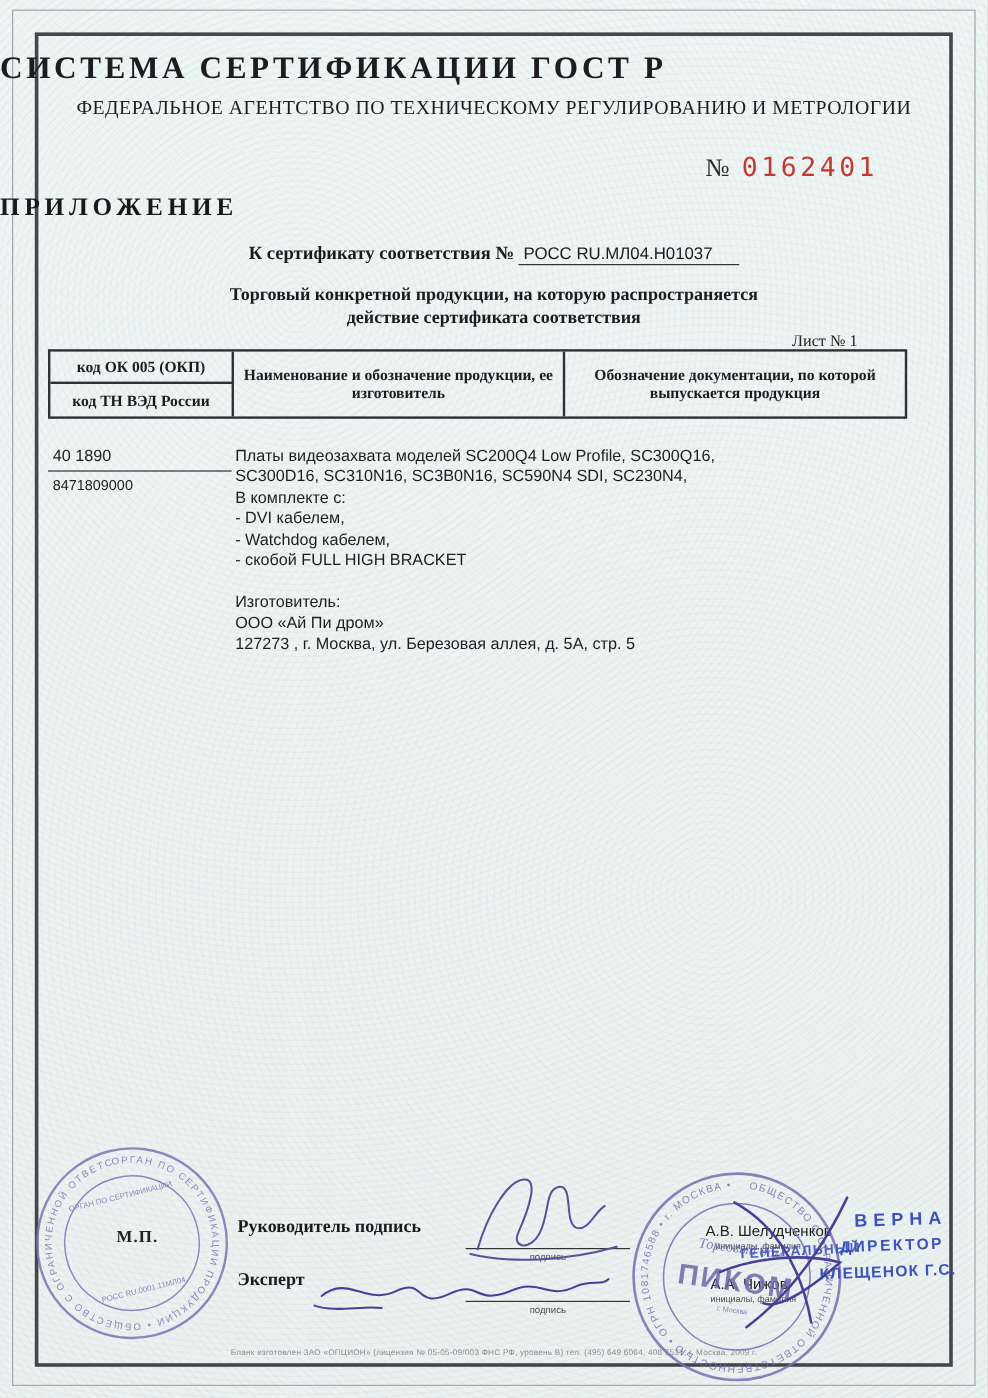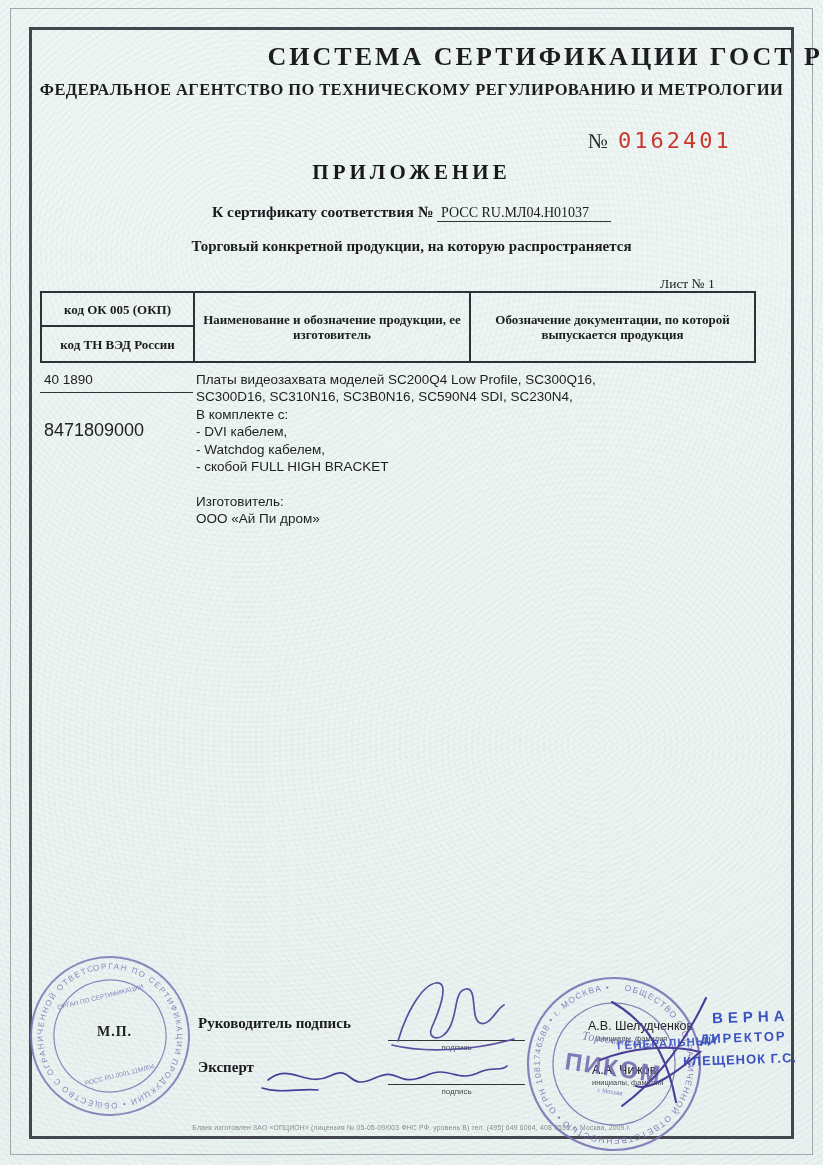--- a/index.html
+++ b/index.html
@@ -11,47 +11,47 @@
       repeating-linear-gradient(47deg, rgba(120,180,190,0.035) 0 1px, transparent 1px 5px),
       linear-gradient(#f0f6f4,#ebf2f0);
     overflow:hidden;
     font-family:"Liberation Serif", serif;
     color:#222;
   }
   .abs{position:absolute;}
   .border-outer{position:absolute; top:8px; left:10px; right:10px; bottom:10px; border:1px solid #a2a7ab; pointer-events:none;}
   .border-inner{position:absolute; top:27px; left:29px; right:29px; bottom:26px; border:3px solid #43464c; pointer-events:none;}
 
-  .sys-title{top:42px; left:0; width:100%; text-align:right; font-size:26px; font-weight:bold; letter-spacing:3px; color:#1d1d20;}
-  .agency{top:80px; left:0; width:100%; text-align:center; font-size:16.5px; font-weight:bold; letter-spacing:0.4px; color:#1d1d20;}
+  .sys-title{top:42px; left:0; width:100%; text-align:left; font-size:26px; font-weight:bold; letter-spacing:3px; color:#1d1d20;}
+  .agency{top:80px; left:0; width:100%; text-align:center; font-size:16.5px; font-weight:normal; letter-spacing:0.4px; color:#1d1d20;}
 
   .blank-no{top:128px; left:588px; white-space:nowrap;}
   .blank-no .pfx{font-size:21px; color:#2a2a2c; margin-right:10px;}
   .blank-no .num{font-family:"DejaVu Sans Mono", monospace; font-size:22px; color:#c9372e; letter-spacing:3px;}
 
-  .doc-title{top:160px; left:0; width:100%; text-align:center; font-size:21px; font-weight:bold; letter-spacing:4px; color:#19191c;}
+  .doc-title{top:160px; left:0; width:100%; text-align:left; font-size:21px; font-weight:bold; letter-spacing:4px; color:#19191c;}
   .cert-line{top:203px; left:0; width:100%; text-align:center; font-size:15.5px; font-weight:bold; color:#1b1b1e;}
-  .cert-line .cert-num{font-family:Liberation Serif, serif; font-weight:normal; font-size:14px; border-bottom:1px solid #333; padding:0 22px 1px 4px;}
+  .cert-line .cert-num{font-family:Liberation Sans, sans-serif; font-weight:normal; font-size:14px; border-bottom:1px solid #333; padding:0 22px 1px 4px;}
   .purpose{top:237px; left:0; width:100%; text-align:center; font-size:15px; font-weight:bold; line-height:19px; color:#1b1b1e;}
   .sheet-label{top:276px; left:660px; font-size:13.5px; color:#222;}
 
-  .tbl{top:291px; left:40px; width:716px; height:72px; display:grid;
+  .tbl{top:291px; left:40px; width:716px; height:58px; display:grid;
        grid-template-columns:153px 276px 1fr; grid-template-rows:1fr 1fr;
        border:2px solid #2e3136; box-sizing:border-box; background:transparent;}
   .tbl .cell{display:flex; align-items:center; justify-content:center; text-align:center;
        font-size:13px; font-weight:bold; color:#1c1c1f; line-height:15px; padding:2px 8px; box-sizing:border-box;}
   .c1a{grid-column:1; grid-row:1; border-right:2px solid #2e3136; border-bottom:2px solid #2e3136;}
   .c1b{grid-column:1; grid-row:2; border-right:2px solid #2e3136;}
   .c2{grid-column:2; grid-row:1 / 3; border-right:2px solid #2e3136; font-size:12.5px;}
   .c3{grid-column:3; grid-row:1 / 3; font-size:12.5px;}
 
   .sans{font-family:"Liberation Sans", sans-serif;}
   .okp{top:372px; left:44px; font-size:13.5px;}
   .code-sep{top:392px; left:40px; width:153px; border-top:1.5px solid #2e3136;}
-  .tnved{top:420px; left:44px; font-size:18px;}
+  .tnved{top:397px; left:44px; font-size:12px;}
 
   .product{top:371px; left:172px; width:430px; font-size:13.5px; line-height:17.4px; color:#1e1e20;margin-left:24px;}
   .product .line{min-height:17.4px; white-space:nowrap;}
 
   .seal-label{top:1024px; left:97px; font-size:14px; letter-spacing:1px; font-weight:bold; color:#222; z-index:6;}
   .role1{top:1015px; left:198px; font-size:15px; font-weight:bold; color:#1b1b1e;}
   .role2{top:1059px; left:198px; font-size:15px; font-weight:bold; color:#1b1b1e;}
   .sigline{border-top:1.2px solid #333; width:137px; left:388px;}
   .sigline1{top:1040px;} .sigline2{top:1084px;}
   .cap{font-family:"Liberation Sans", sans-serif; font-size:8px; color:#4a4a4e; width:137px; text-align:center; left:388px;}
@@ -89,20 +89,21 @@
 
   <div class="abs doc-title">ПРИЛОЖЕНИЕ</div>
 
   <div class="abs cert-line">
     <span>К сертификату соответствия №</span>
     <span class="cert-num">РОСС RU.МЛ04.Н01037</span>
   </div>
 
   <div class="abs purpose">
     <div>Торговый конкретной продукции,  на которую распространяется</div>
+    <div>действие сертификата соответствия</div>
   </div>
 
   <div class="abs sheet-label">Лист №  1</div>
 
   <div class="abs tbl">
     <div class="cell c1a">код ОК 005 (ОКП)</div>
     <div class="cell c1b">код ТН ВЭД России</div>
     <div class="cell c2">Наименование и обозначение продукции, ее изготовитель</div>
     <div class="cell c3">Обозначение документации, по которой выпускается продукция</div>
   </div>
@@ -114,20 +115,21 @@
   <div class="abs product sans">
     <div class="line">Платы видеозахвата моделей SC200Q4 Low Profile, SC300Q16,</div>
     <div class="line">SC300D16, SC310N16, SC3B0N16, SC590N4 SDI, SC230N4,</div>
     <div class="line">В комплекте с:</div>
     <div class="line">- DVI кабелем,</div>
     <div class="line">- Watchdog кабелем,</div>
     <div class="line">- скобой FULL HIGH BRACKET</div>
     <div class="line"></div>
     <div class="line">Изготовитель:</div>
     <div class="line">ООО «Ай Пи дром»</div>
+    <div class="line">127273 , г. Москва, ул. Березовая аллея, д. 5А, стр. 5</div>
   </div>
 
   <svg class="abs stamp" style="left:24px; top:950px;" width="172" height="172" viewBox="0 0 172 172">
     <g transform="rotate(-14 86 86)" fill="none" stroke="#7d74b4">
       <circle cx="86" cy="86" r="79" stroke-width="2"></circle>
       <circle cx="86" cy="86" r="56" stroke-width="1.2"></circle>
       <defs>
           <path id="lring" d="M 86,19 A 67,67 0 1 1 85.9,19"></path>
         </defs>
       <text font-size="8" fill="#7d74b4" stroke="none" letter-spacing="1.5" font-family="Liberation Sans, sans-serif">

